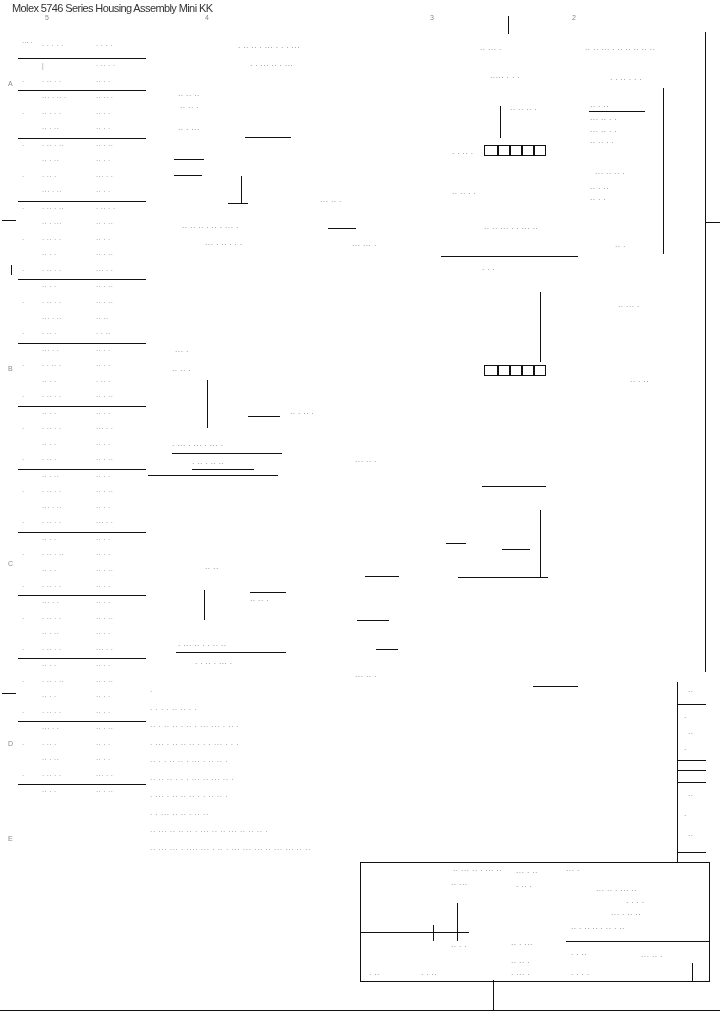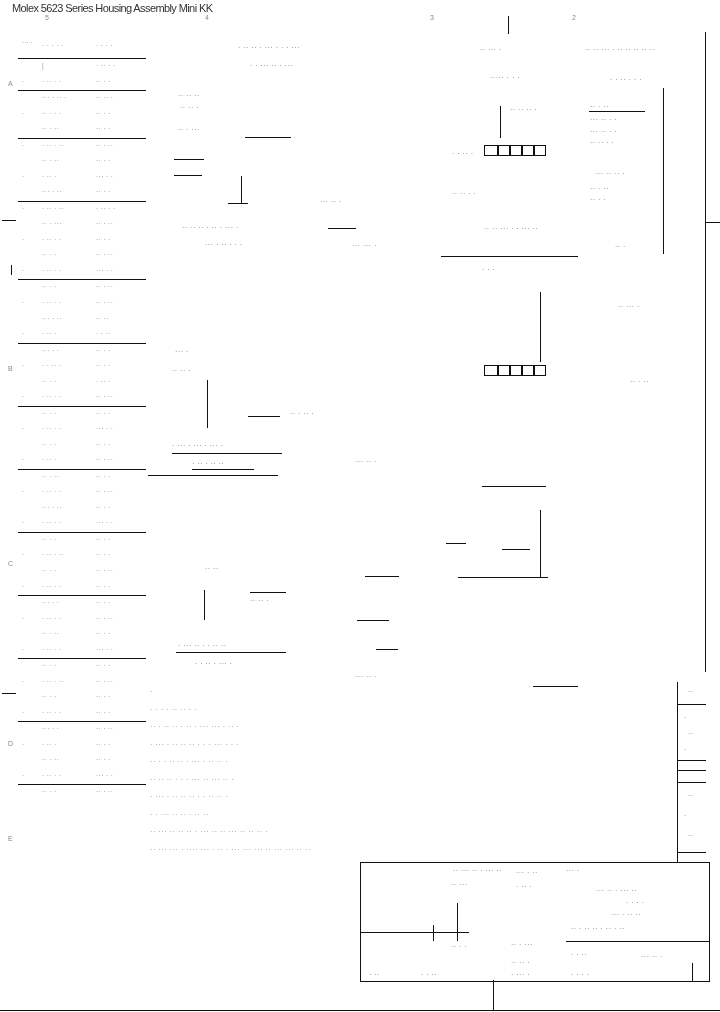--- a/index.html
+++ b/index.html
@@ -19,21 +19,21 @@
   .tbl .c2{position:absolute;left:78px;font-size:6.5px;color:#999;letter-spacing:0.4px;}
   .tbl .c0{position:absolute;left:4px;font-size:6.5px;color:#999;}
   .notes{position:absolute;left:150px;top:688px;}
   .notes .n{font-size:7px;color:#999;letter-spacing:0.6px;height:17.5px;white-space:nowrap;}
   .tb{position:absolute;left:360px;top:862px;width:348px;height:118px;border:1px solid #111;}
   .pin{position:absolute;height:9px;border:1px solid #111;background:#fff;}
 </style>
 </head>
 <body>
 
-<div class="abs title">Molex 5623 Series Housing Assembly Mini KK</div>
+<div class="abs title">Molex 5746 Series Housing Assembly Mini KK</div>
 
 <div class="t" style="left:45px;top:14px">5</div>
 <div class="t" style="left:205px;top:14px">4</div>
 <div class="t" style="left:430px;top:14px">3</div>
 <div class="t" style="left:572px;top:14px">2</div>
 <div class="t" style="left:8px;top:80px">A</div>
 <div class="t" style="left:8px;top:365px">B</div>
 <div class="t" style="left:8px;top:560px">C</div>
 <div class="t" style="left:8px;top:740px">D</div>
 <div class="t" style="left:8px;top:835px">E</div>

